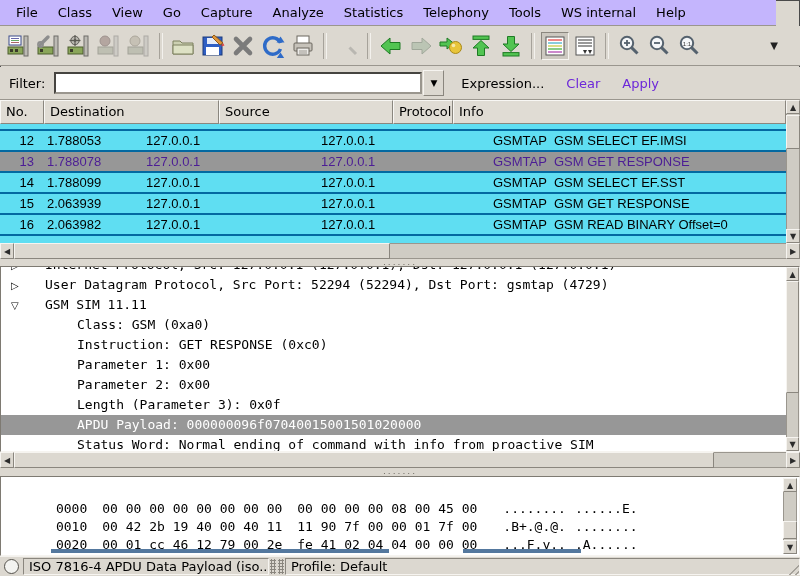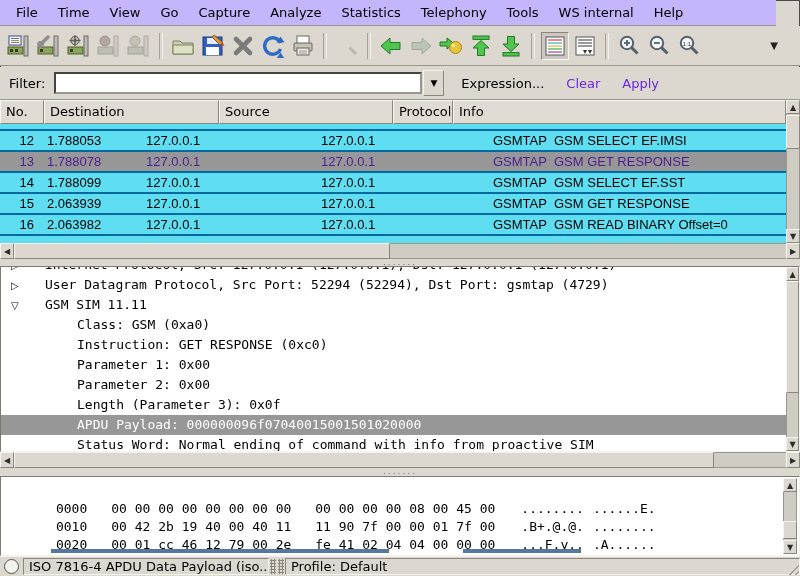--- a/index.html
+++ b/index.html
@@ -69,21 +69,21 @@
   .drow.selrow{background:#979797;color:#fff}
   .d-partial{height:8px;overflow:hidden}
   .d-partial .drow{margin-top:-12px}
 
   
   .hexpane{position:absolute;left:0;top:476px;width:800px;height:80px;background:#fff;
            border:1px solid;border-color:#7e7a72 #f6f4f0 #f6f4f0 #7e7a72;box-sizing:border-box;overflow:hidden}
   .hrow{height:18px;line-height:18px;white-space:pre;font-family:"DejaVu Sans Mono","Liberation Mono",monospace;
         font-size:13px;padding-left:8px}
   .hrow .off{white-space:pre}
-  .hrow .hx{margin-left:24px;white-space:pre}
+  .hrow .hx{margin-left:15px;white-space:pre}
   .hrow .asc{margin-left:26px;white-space:pre}
   .hrow .asc2{margin-left:9px;white-space:pre}
   .hlb{background:#54789e;color:#fff;margin-left:8px;white-space:pre}
   .hla{background:#54789e;color:#fff;white-space:pre}
   .hexbar{position:absolute;height:4px;background:#54789e;bottom:2px}
 
   
   .statusbar{position:absolute;left:0;top:556px;width:800px;height:20px;background:#dcd8d0;border-top:1px solid #f3f1ed;
              display:flex;align-items:center;box-sizing:border-box}
   .expert-dot{width:13px;height:13px;border-radius:50%;background:#f3f3f0;border:1px solid #55524c;margin:0 4px 0 4px;flex:0 0 auto}
@@ -95,21 +95,21 @@
                background:repeating-linear-gradient(135deg,#a5a19a 0 1.5px,transparent 1.5px 4.5px);
                clip-path:polygon(100% 0,100% 100%,0 100%)}
 </style>
 </head>
 <body>
 
 <div class="win">
 
   <div class="menubar">
     <span class="menu-item">File</span>
-    <span class="menu-item">Time</span>
+    <span class="menu-item">Class</span>
     <span class="menu-item">View</span>
     <span class="menu-item">Go</span>
     <span class="menu-item">Capture</span>
     <span class="menu-item">Analyze</span>
     <span class="menu-item">Statistics</span>
     <span class="menu-item">Telephony</span>
     <span class="menu-item">Tools</span>
     <span class="menu-item">WS internal</span>
     <span class="menu-item">Help</span>
   </div>

